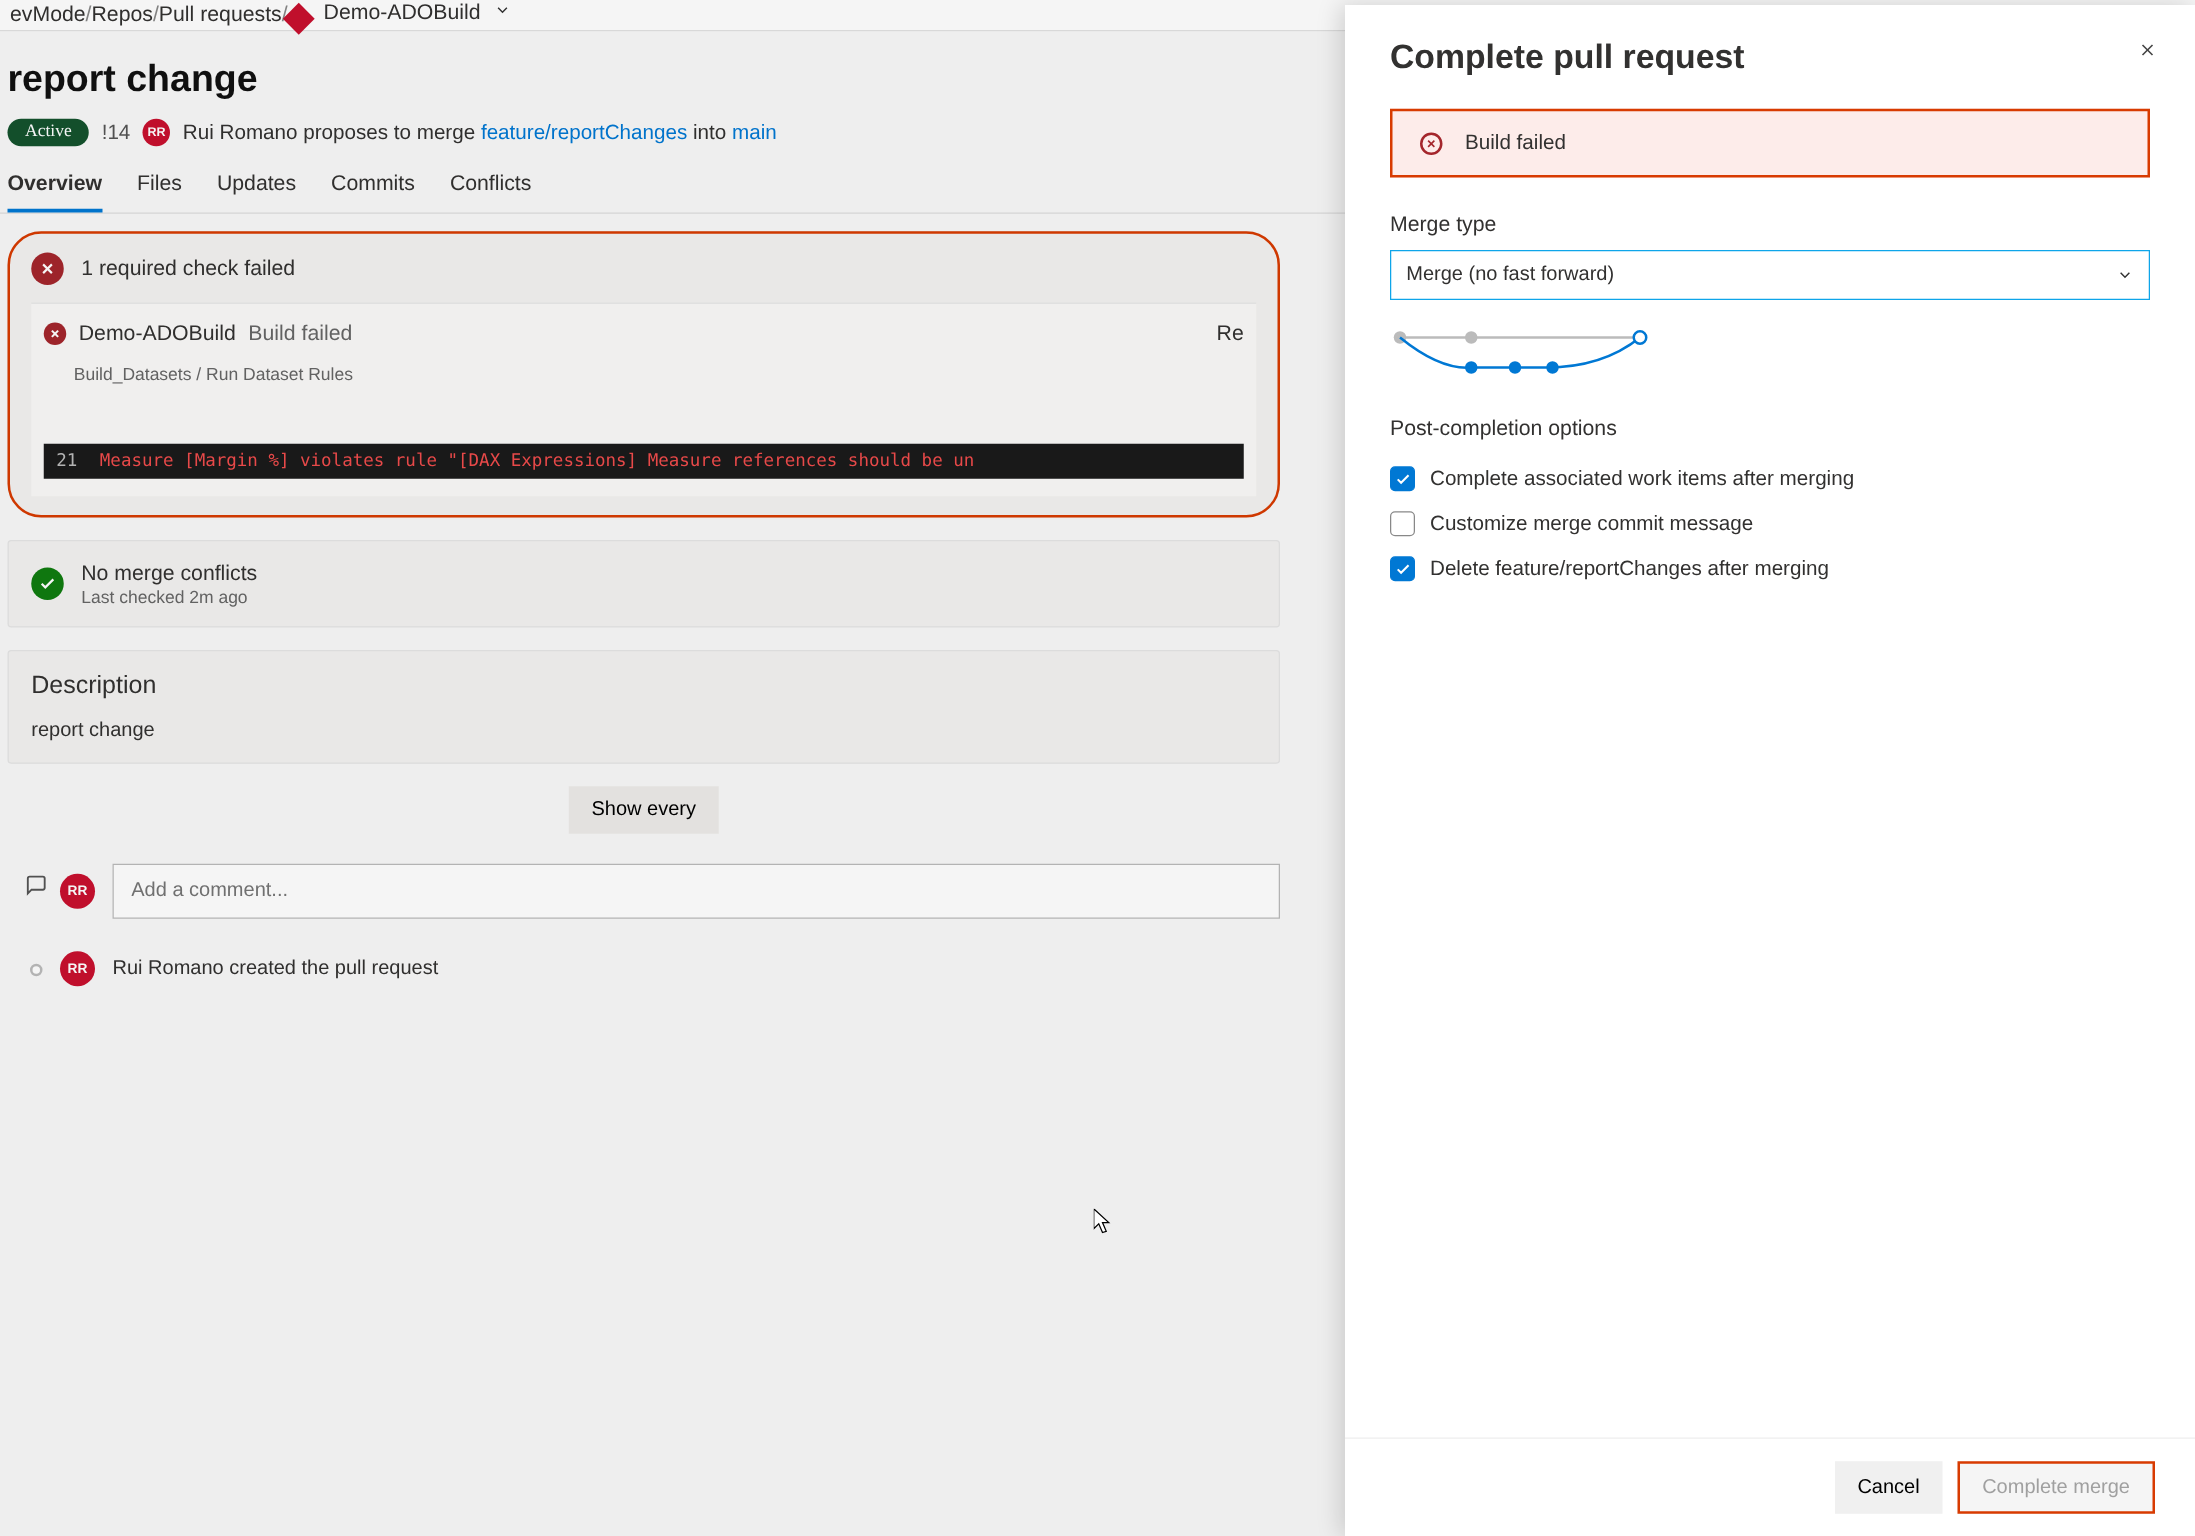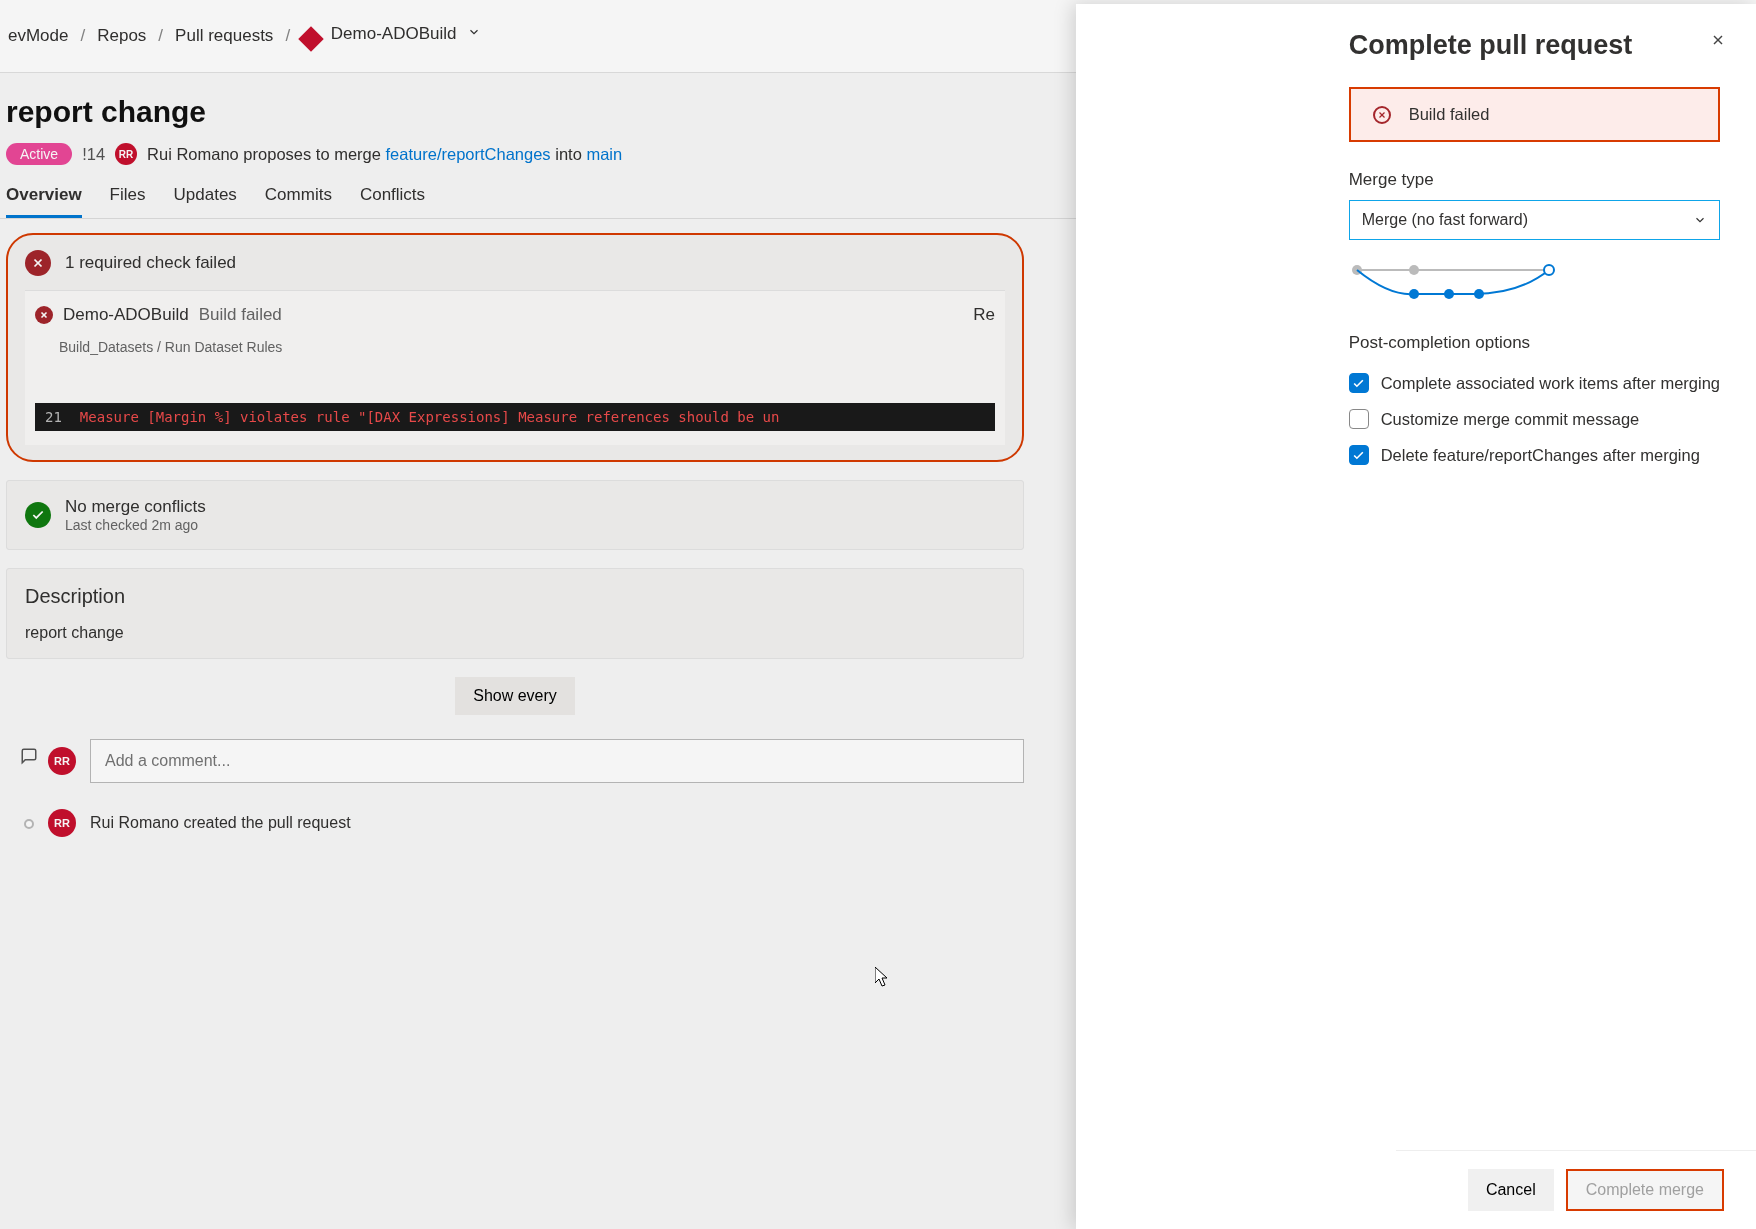--- a/index.html
+++ b/index.html
@@ -16,42 +16,41 @@
     .overlay-dim {
       position: absolute;
       inset: 0;
       background: rgba(0,0,0,0.04);
       pointer-events: none;
       z-index: 5;
     }
     
     .breadcrumb {
       display: flex; align-items: center;
-      gap: 12px;
-      padding: 24px 8px;
+      padding: 0 8px;
       border-bottom: 1px solid #e1e1e1;
       font-size: 17px;
       color: #323130;
       background: #fff;
     }
     .breadcrumb .sep { color: #888; }
     .breadcrumb .item { color: #323130; cursor: pointer; }
     .crumb-icon {
       display:inline-flex;align-items:center;justify-content:center;
       width:18px;height:18px;
       background:#c8102e;transform:rotate(45deg);margin-right:6px;
     }
     .crumb-icon::after { content:""; }
     .chev { margin-left:6px; }
 
     
     .pr-header { padding: 22px 0 0 6px; }
     .pr-title { font-size: 30px; font-weight: 600; color: #111; }
     .pr-meta { display:flex; align-items:center; gap:10px; margin-top:14px; font-size:16.5px; }
-    .badge-active { background:#ec4899;color:#fff;border-radius:12px;padding:3px 14px;font-size:14px; }
+    .badge-active { background:#14532d;color:#fff;border-radius:12px;padding:3px 14px;font-size:14px;font-family:Liberation Serif, serif; }
     .pr-id { color:#555; }
     .avatar { width:22px;height:22px;border-radius:50%;background:#c8102e;color:#fff;display:inline-flex;align-items:center;justify-content:center;font-size:10px;font-weight:600; }
     .avatar-sm { width:28px;height:28px;font-size:11px;border-radius:50%;background:#c8102e;color:#fff;display:inline-flex;align-items:center;justify-content:center;font-weight:600; }
     .link { color:#0078d4; cursor:pointer; }
 
     
     .tabs { display:flex; gap:28px; padding: 20px 6px 0 6px; border-bottom:1px solid #ddd; }
     .tab { padding-bottom:10px; font-size:17px; color:#323130; cursor:pointer; }
     .tab.active { border-bottom:3px solid #0078d4; font-weight:600; }
 
@@ -86,21 +85,21 @@
     .activity-row { display:flex;align-items:center;gap:14px;margin:6px 0 0 42px;font-size:16px; }
     .timeline-dot { position:absolute;left:18px;width:10px;height:10px;border-radius:50%;background:#bbb; }
     .timeline-dot.hollow { background:#fff;border:2px solid #bbb;width:10px;height:10px; }
     .comment-wrap { position:relative; }
     .speech-icon { position:absolute;left:14px;top:8px;color:#555; }
 
     
     .panel {
       position:absolute; top:4px; right:0; width:680px; bottom:0;
       background:#fff; box-shadow:-4px 0 18px rgba(0,0,0,0.15);
-      z-index:20; display:flex; flex-direction:column;align-items:flex-end;
+      z-index:20; display:flex; flex-direction:column;
     }
     .panel .panel-body { padding: 26px 36px; flex:1; overflow:auto; }
     .panel h2 { font-size:27px; font-weight:600; }
     .panel .close { position:absolute; top:28px; right:30px; cursor:pointer; font-size:18px; color:#333; }
     .alert-fail { border:2px solid #d83b01; background:#fdecea; padding:16px 22px; margin-top:26px; display:flex;align-items:center;gap:18px; }
     .alert-fail .circ { width:18px;height:18px;border-radius:50%;border:2px solid #a4262c;display:inline-flex;align-items:center;justify-content:center;color:#a4262c;font-size:11px;font-weight:700; }
     .panel label.section { display:block;font-size:17px;margin-top:28px;margin-bottom:10px; }
     .select-merge { width:100%;padding:10px 12px;border:1px solid #0ea5e9;font-size:16px;background:#fff;display:flex;justify-content:space-between;align-items:center;cursor:pointer; }
     .merge-graph { margin-top:22px; }
     .opts { margin-top:20px; }

